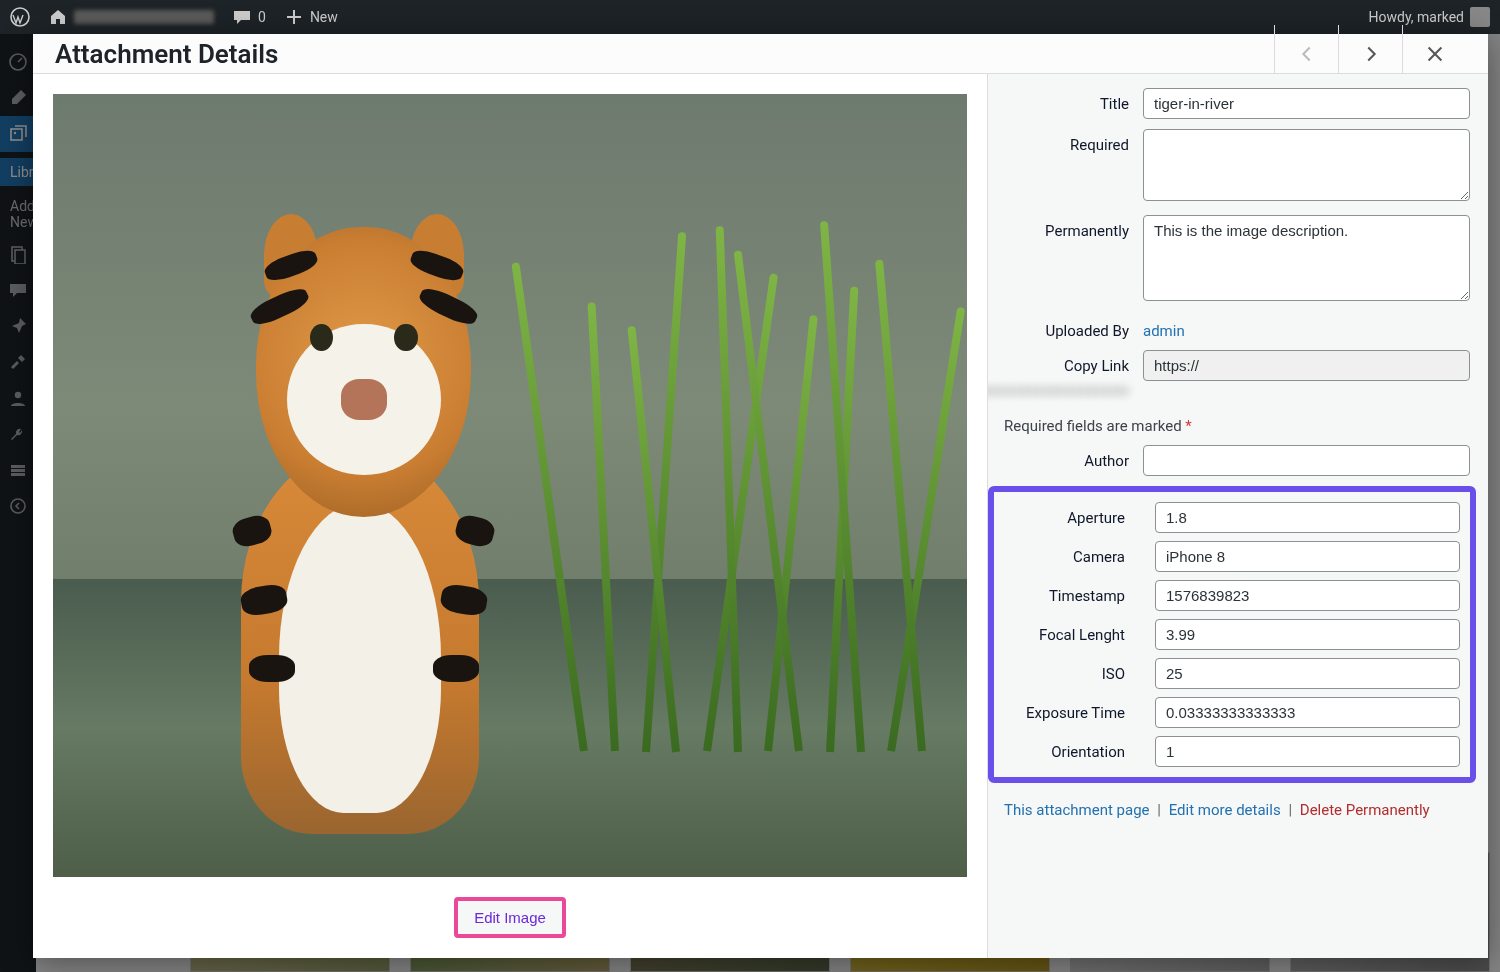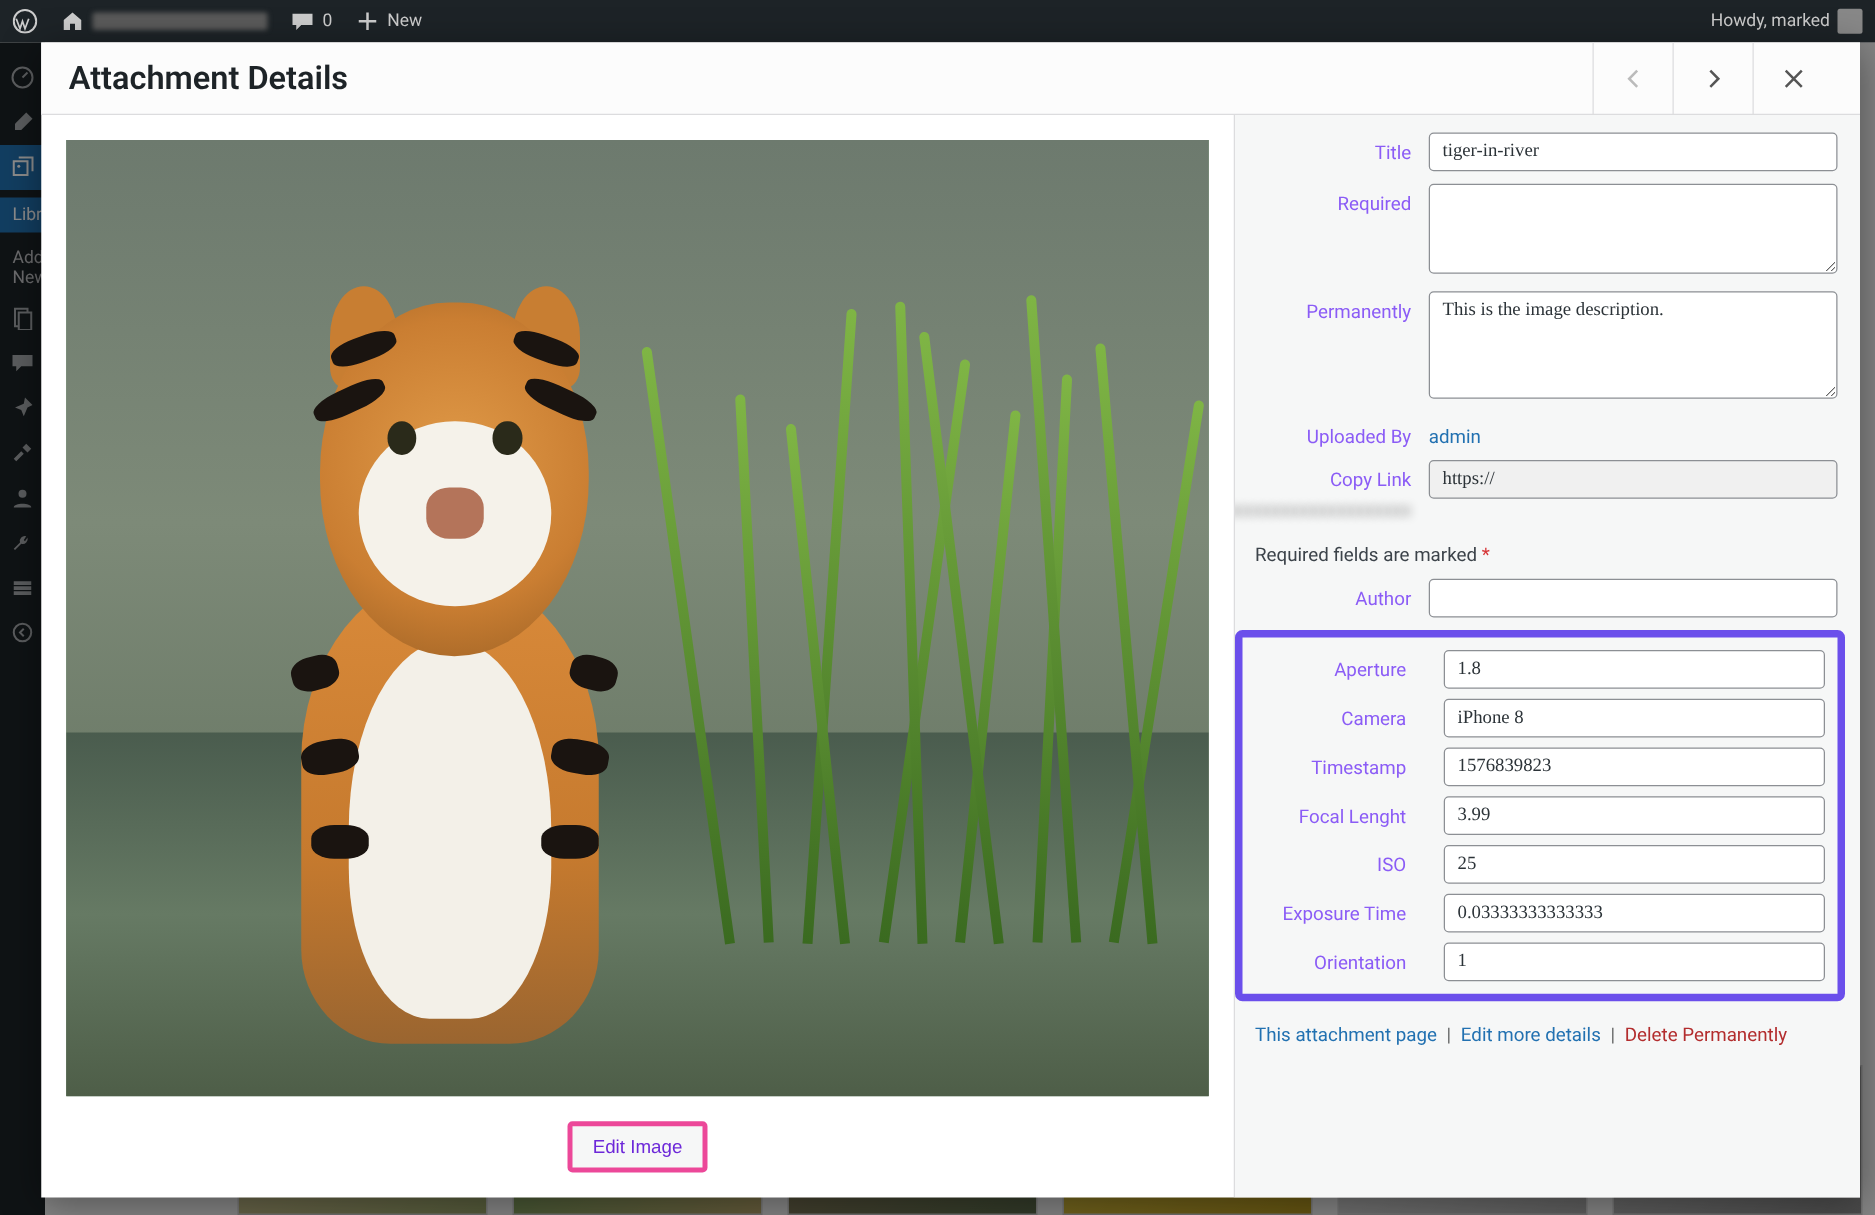--- a/index.html
+++ b/index.html
@@ -21,39 +21,39 @@
   .wp-sidebar .sicon.active svg { fill:#fff; }
   .wp-sidebar .label { color:#fff; font-size:14px; width:100%; text-align:left; padding-left:10px; margin:6px 0;}
   
   
   .thumb-row { position:absolute; left:190px; right:10px; bottom:0; height:120px; display:flex; gap:20px;}
   .thumb-row .thumb { flex:1; background:linear-gradient(135deg,#cdbd90,#9aa56a); border:1px solid #ccc;}
   
   
   .overlay { position: absolute; inset: 34px 0 0 0; background: rgba(0,0,0,0.45); }
   .modal { position: absolute; top: 34px; left: 33px; right: 12px; bottom: 14px; background: #fff; display: flex; flex-direction: column; box-shadow: 0 5px 30px rgba(0,0,0,0.4); }
-  .modal-header { height: 58px; border-bottom: 1px solid #dcdcde; display: flex; align-items: center; padding: 0 22px; justify-content: space-between; background:#fcfcfc;}
+  .modal-header { height: 40px; border-bottom: 1px solid #dcdcde; display: flex; align-items: center; padding: 0 22px; justify-content: space-between; background:#fcfcfc;}
   .modal-title { font-size: 26px; font-weight: 600; color:#1d2327; }
   .modal-nav { display:flex; }
   .modal-nav .nbtn { width: 64px; height: 58px; border-left:1px solid #dcdcde; display:flex; align-items:center; justify-content:center; cursor:pointer;}
   .modal-nav svg { width:22px; height:22px; stroke:#555; fill:none; stroke-width:2.2;}
   .modal-nav .disabled svg { stroke:#bbb;}
   
   .modal-body { flex:1; display:flex; overflow:hidden; }
   .media-pane { flex:1; padding:20px; display:flex; flex-direction:column; border-right:1px solid #dcdcde; overflow:hidden;}
   .media-image { width:100%; flex:1; background:#5a7a5a; position:relative; overflow:hidden;}
   .edit-row { padding-top:20px; text-align:center;}
   .edit-btn { display:inline-block; padding:8px 16px; border:4px solid #ec4899; border-radius:4px; color:#6d28d9; background:#f6f7f7; font-size:15px; cursor:pointer;}
   
   .details-pane { width:500px; background:#f6f7f7; padding:14px 18px 14px 10px; overflow:auto; font-size:15px; color:#3c434a; }
   .field-row { display:flex; align-items:flex-start; margin-bottom:10px; }
   .field-row.tight { margin-bottom:6px;gap:16px;}
-  .field-label { width:145px; text-align:right; padding-right:14px; padding-top:7px; color:#8b5cf6; }
+  .field-label { width:145px; text-align:right; padding-right:14px; padding-top:7px; color:#0f172a; }
   .field-input { flex:1; }
-  .field-input input[type=text], .field-input textarea { width:100%; border:1px solid #8c8f94; border-radius:4px; padding:6px 10px; font-size:15px; font-family:Liberation Serif, serif; background:#fff; color:#2c3338;}
+  .field-input input[type=text], .field-input textarea { width:100%; border:1px solid #8c8f94; border-radius:4px; padding:6px 10px; font-size:15px; font-family:Liberation Sans, sans-serif; background:#fff; color:#2c3338;}
   .field-input textarea { resize: both; }
   textarea.caption { height:72px; }
   textarea.desc { height:86px; }
   .field-static { padding-top:7px; color:#2271b1;}
   input.readonly { background:#f0f0f0 !important; color:#666;}
   
   .req-note { margin:18px 0 10px 6px; }
   .req-note .ast { color:#d63638; }
   
   .highlight-box { border:6px solid #6b4feb; border-radius:6px; padding:10px 10px 10px 0; margin-left:-10px; margin-right:-6px;}

